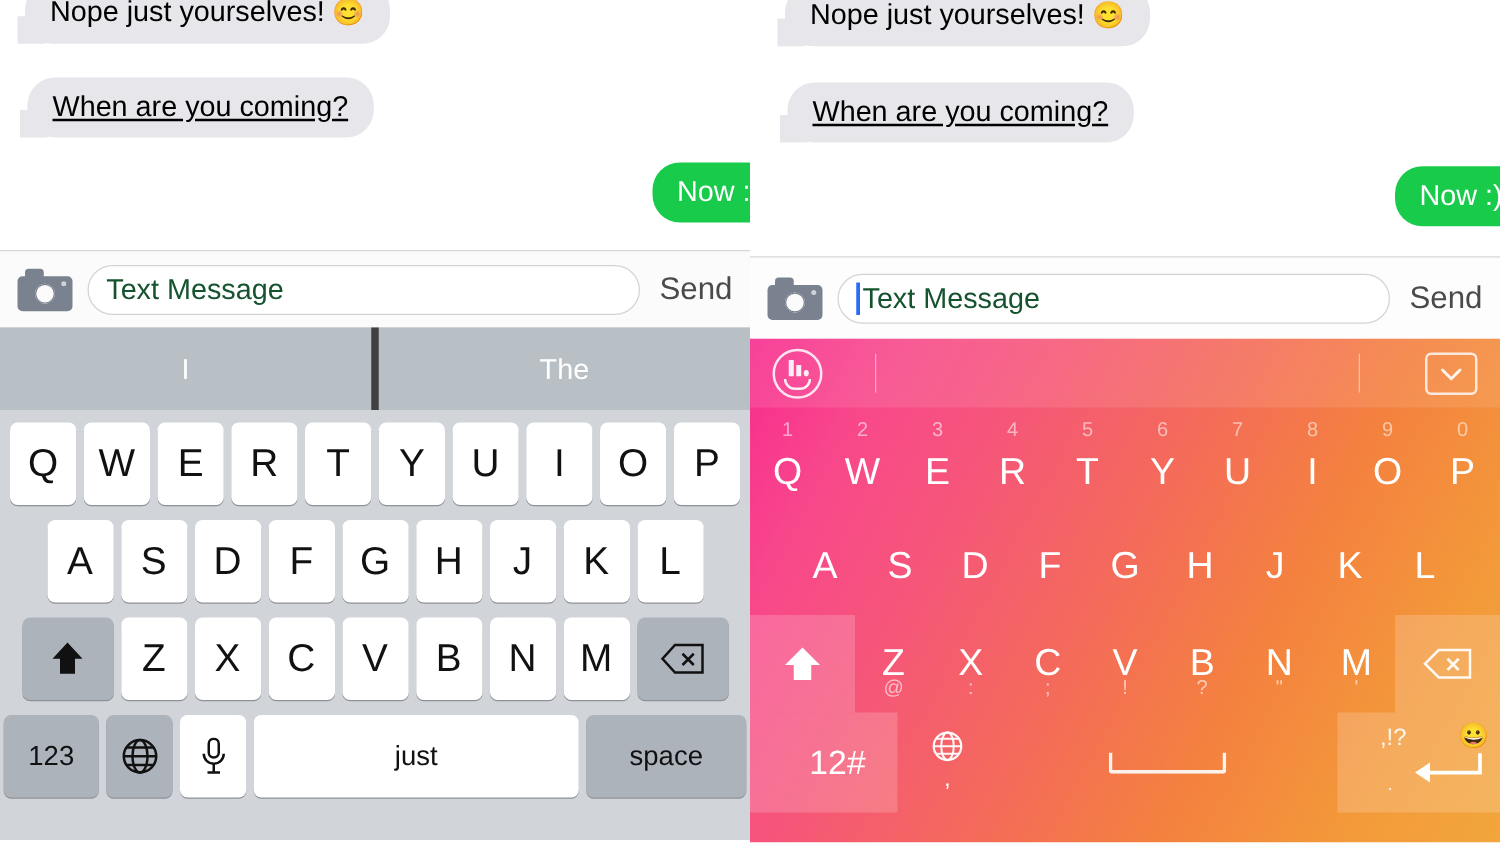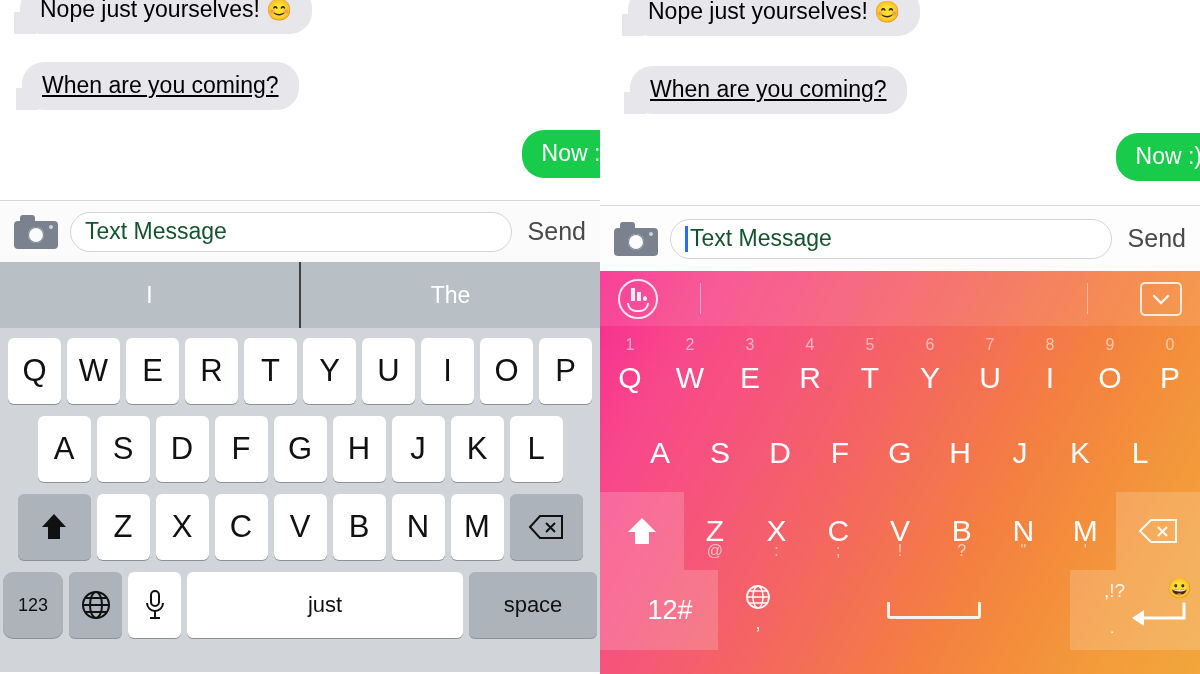--- a/index.html
+++ b/index.html
@@ -42,33 +42,33 @@
   .field{flex:1 1 auto;height:40px;border:1px solid #d4d4d4;border-radius:20px;background:#fff;
          display:flex;align-items:center;padding:0 14px;box-sizing:border-box;position:relative;}
   .ph{color:#14532d;font-size:23px;}
   .caret{width:3px;height:26px;background:#2a6df4;margin-right:2px;}
   .sendbtn{flex:0 0 auto;font-size:25px;color:#4a4a4a;padding-left:4px;}
 
   
   .kb-ios{height:410px;background:#d1d4d9;position:relative;}
   .sugg{display:flex;height:66px;background:#b8bfc5;}
   .sugg .s{flex:1;display:flex;align-items:center;justify-content:center;color:#fff;font-size:23px;}
-  .sugg .s + .s{border-left:2px solid #404040;}
+  .sugg .s + .s{border-left:6px solid #404040;}
   .kb-rows{padding:10px 3px 0;}
   .krow{display:flex;justify-content:center;gap:6px;margin-bottom:12px;}
   .key{background:#fff;border-radius:6px;box-shadow:0 1px 0 #8e9197;
        height:66px;width:53px;display:flex;align-items:center;justify-content:center;
        font-size:31px;color:#111;}
   .krow.r2{padding:0 26px;}
   .krow.r3{padding:0 3px;}
   .key.wide{width:73px;background:#adb3bb;box-shadow:0 1px 0 #8e9197;}
   .key.spc{width:auto;flex:1;}
   .key.sm{font-size:22px;}
   .krow.r4{gap:6px;margin-bottom:8px;}
-  .key.k123{width:60px;background:#adb3bb;font-size:18px;border-radius:10px;}
+  .key.k123{width:76px;background:#adb3bb;font-size:22px;}
   .key.kglobe{width:53px;background:#adb3bb;}
   .key.kmic{width:53px;background:#fff;}
   .key.kret{width:128px;background:#adb3bb;font-size:22px;}
   .shiftglyph{width:26px;height:28px;}
   .bsglyph{width:36px;height:26px;}
 
   
   .kb-grad{height:403px;position:relative;
      background:linear-gradient(118deg,#f82b8f 0%,#f8478b 14%,#f6557b 28%,#f4675f 45%,#f4813f 66%,#f39a3a 85%,#f2a63c 100%);
      overflow:hidden;}

